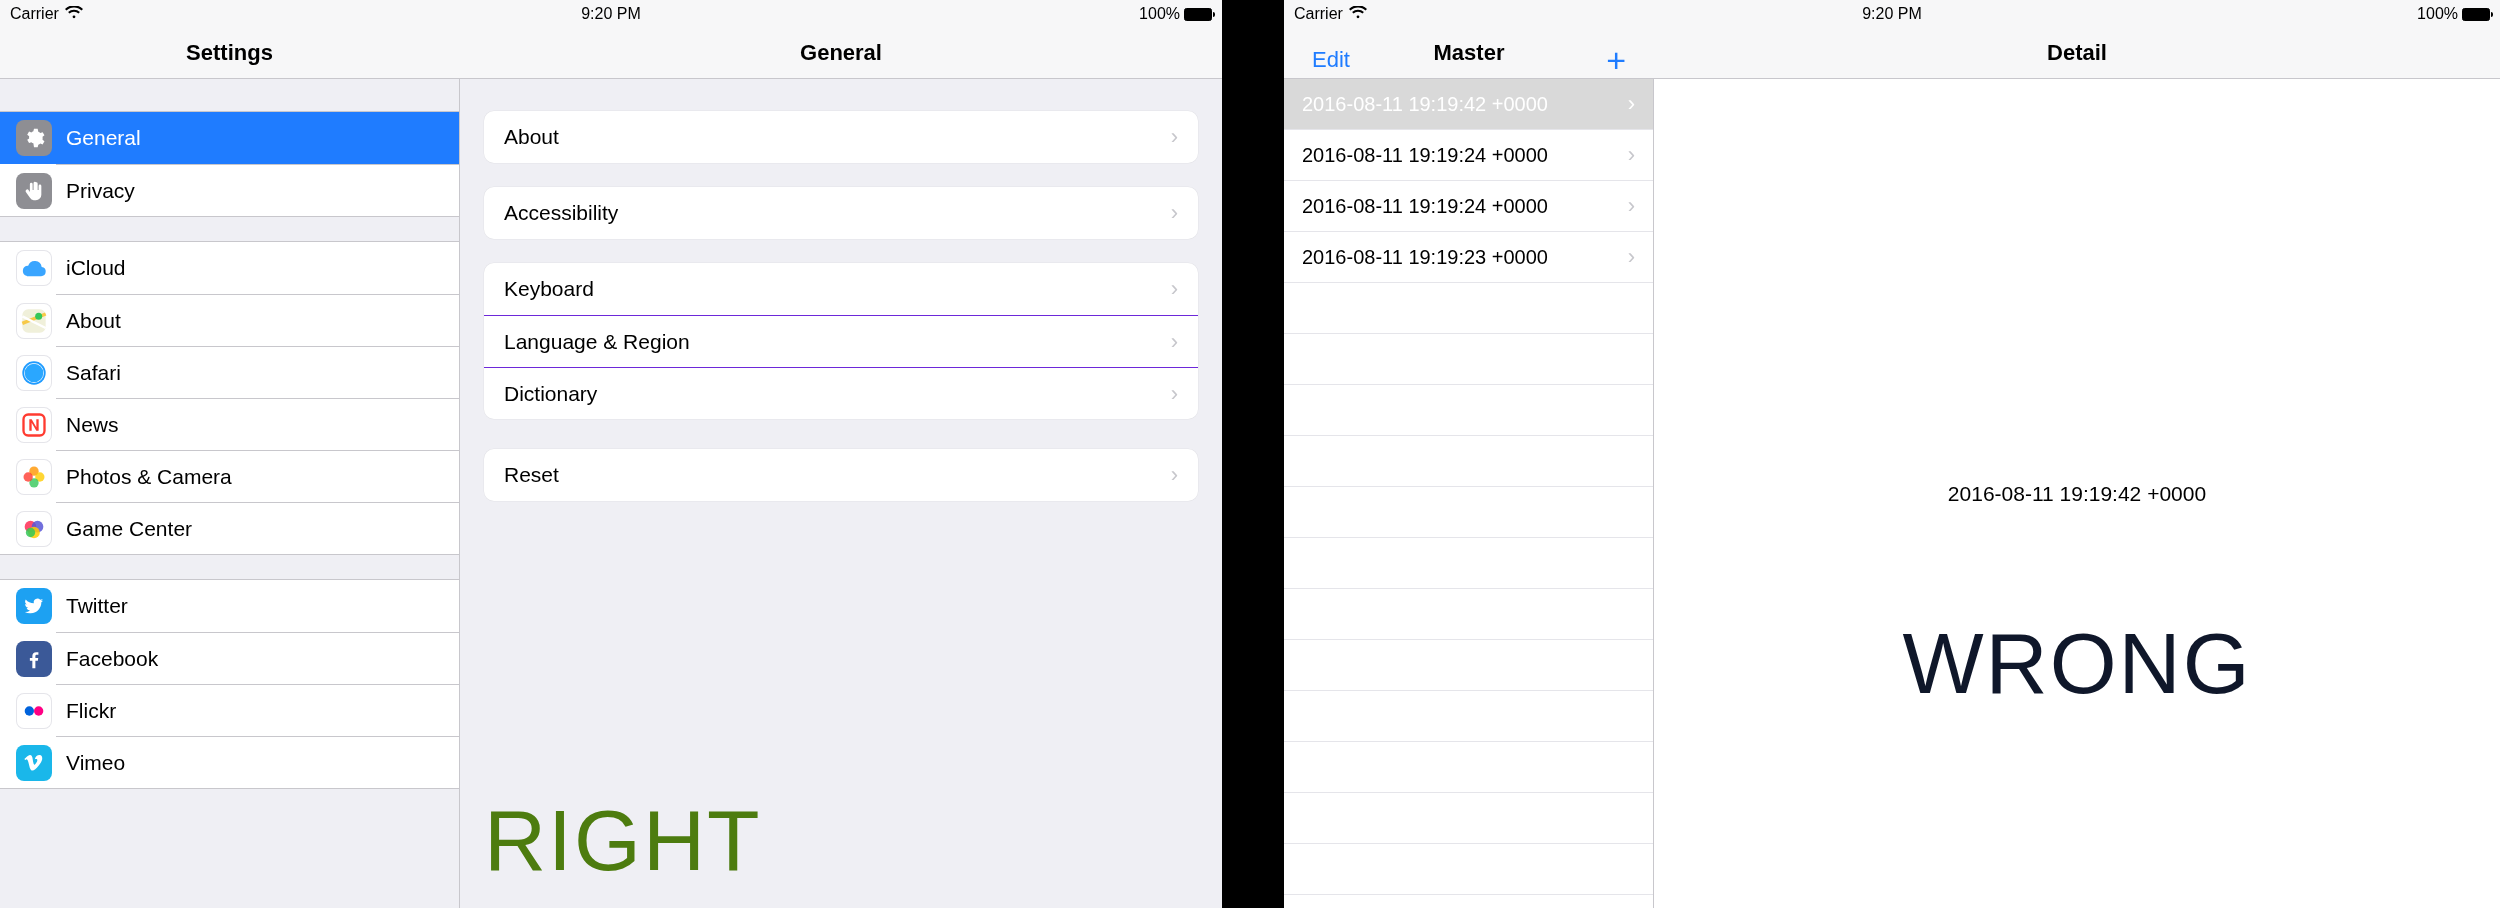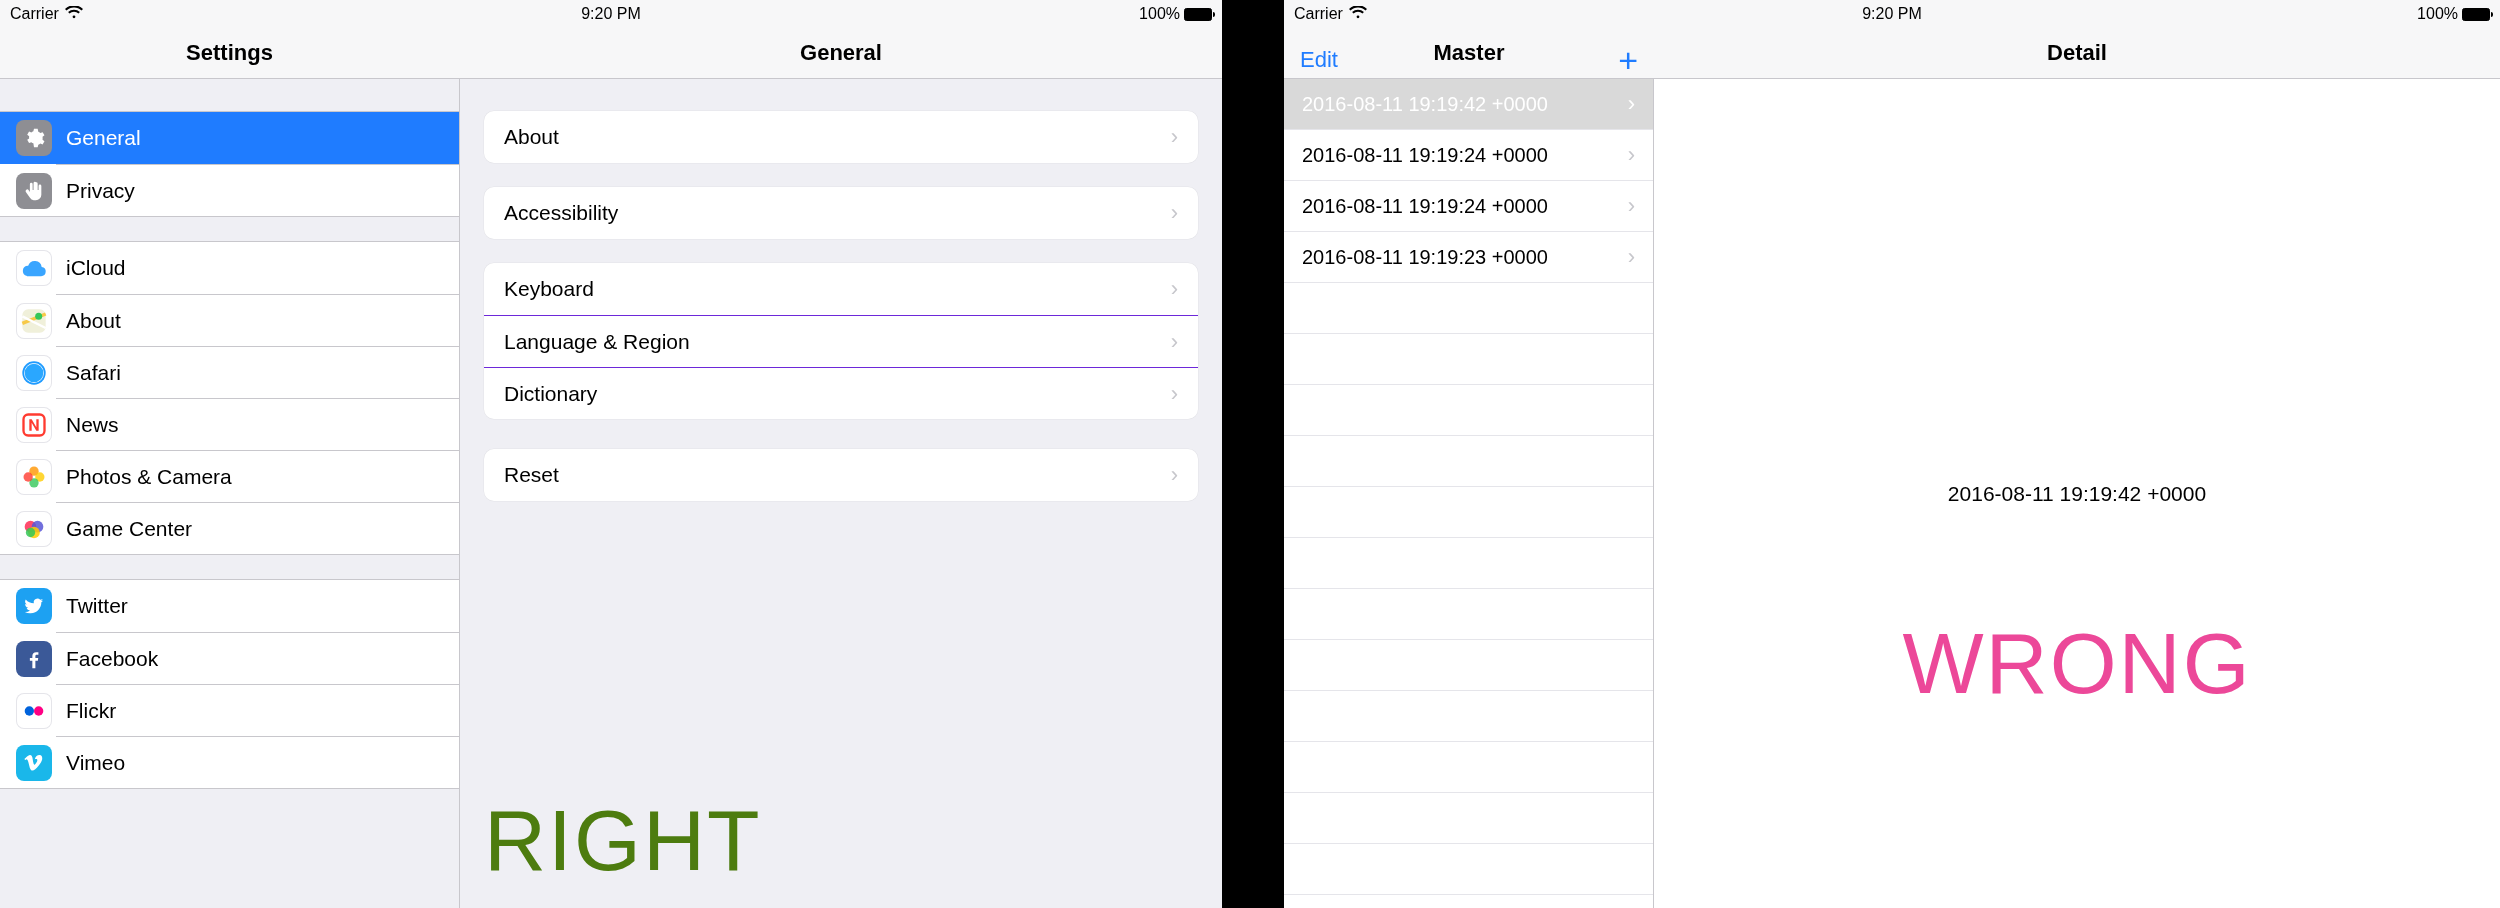--- a/index.html
+++ b/index.html
@@ -26,21 +26,21 @@
   .statusbar .left, .statusbar .right { display:flex; align-items:center; gap:6px; z-index:1;}
   .wifi { display:inline-block;}
   .battery-wrap{display:flex;align-items:center;gap:4px;}
   .battery { width:28px; height:13px; border:1.5px solid #000; border-radius:2.5px; position:relative; background:#000;}
   .battery:after{content:"";position:absolute;right:-4px;top:3px;width:2.5px;height:5px;background:#000;border-radius:0 2px 2px 0;}
   .paneA .statusbar, .paneB .statusbar { background:#f7f7f8;}
 
   
   .navbar { height:50px; display:flex; align-items:center; justify-content:center; position:relative; background:#f7f7f8;text-align:right;}
   .nav-title { font-weight:600; font-size:22px;}
-  .nav-left, .nav-right { position:absolute; top:14px; bottom:0; display:flex; align-items:center; font-size:22px; color:#1f7cff; padding:0 16px;}
+  .nav-left, .nav-right { position:absolute; top:14px; bottom:0; display:flex; align-items:center; font-size:22px; color:#1f7cff; padding:0 28px;}
   .nav-left{left:0;} .nav-right{right:0;}
   .plus { font-size:34px; font-weight:300; line-height:1; color:#1f7cff;}
 
   .double-nav { display:flex; }
   .double-nav > .navcol { position:relative; }
   .paneA .double-nav .navcol:first-child{width:460px;border-right:1px solid transparent;}
   .paneA .double-nav .navcol:last-child{flex:1;}
   .paneB .double-nav .navcol:first-child{width:370px;}
   .paneB .double-nav .navcol:last-child{flex:1;}
 
@@ -57,21 +57,21 @@
   
   .cellgroup { margin:24px 24px 0 24px; border-radius:10px; background:#fff; overflow:hidden; box-shadow:0 0 0 0.5px rgba(0,0,0,0.05);}
   .cellgroup .cell + .cell { border-top:1px solid #6d28d9; }
   .cell { display:flex; align-items:center; height:52px; padding:0 20px;}
   .cell .label{flex:1; font-size:21px;}
   .chev { color:#c7c7cc; font-size:22px;}
   .cellgroup.mt-lg { margin-top:30px;}
   .first-gap { height:8px;}
 
   .overlay-right { position:absolute; bottom:18px; left:24px; font-size:86px; font-weight:400; letter-spacing:2px; color:#4d7c0f;}
-  .overlay-wrong { position:absolute; top:50%; left:0; right:0; text-align:center; transform:translateY(120px); font-size:86px; font-weight:400; letter-spacing:2px; color:#ec4899;}
+  .overlay-wrong { position:absolute; top:50%; left:0; right:0; text-align:center; transform:translateY(120px); font-size:86px; font-weight:400; letter-spacing:2px; color:#0f172a;}
 
   
   .mlist { }
   .mrow { display:flex; align-items:center; height:51px; padding:0 18px 0 18px; border-bottom:1px solid #e5e5ea; font-size:20px;}
   .mrow .chev{color:#c7c7cc;}
   .mrow.selected { background:#d9d9d9; color:#fff;}
   .mrow.selected .chev{color:#fff;}
   .mrow .txt{flex:1;}
   .mrow.empty { }
   .detail-text{font-size:21px;}

